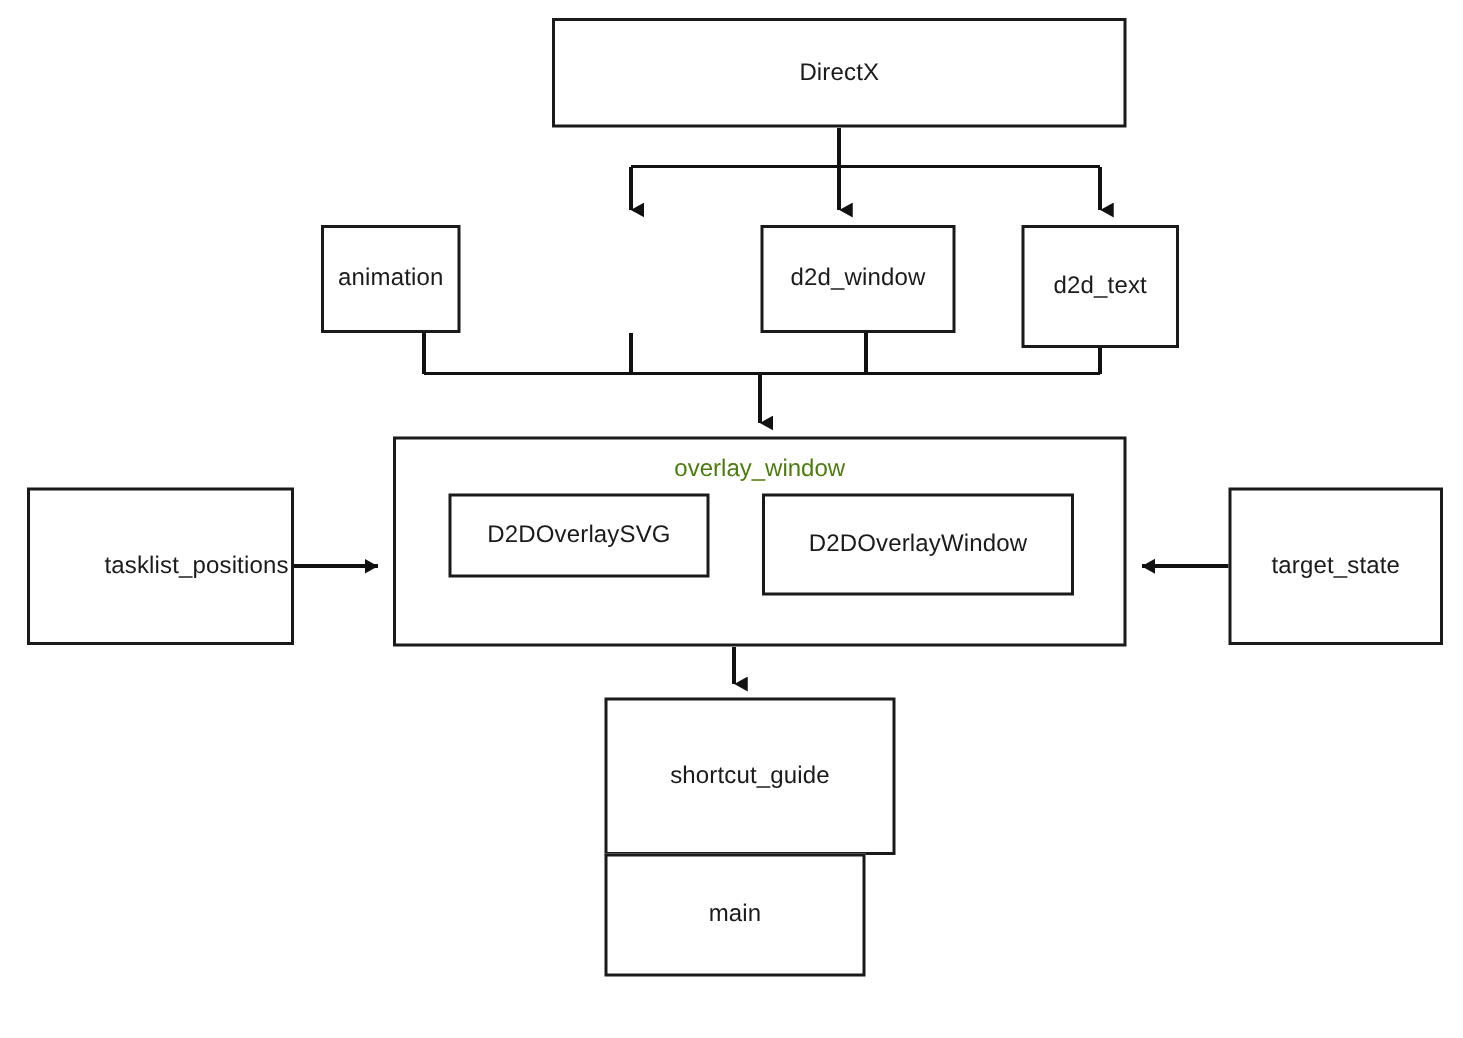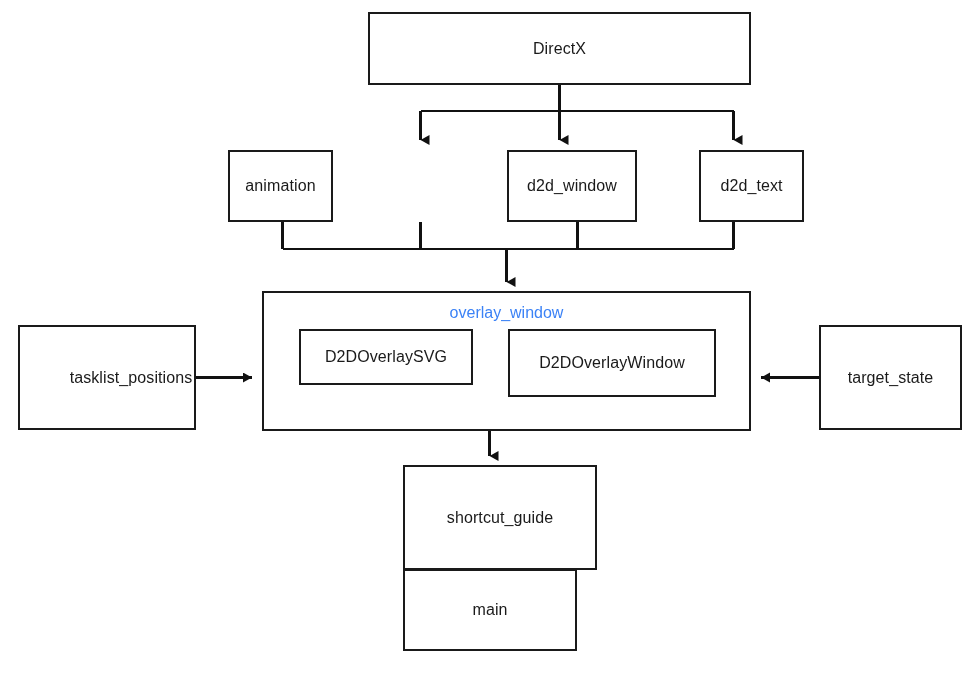--- a/index.html
+++ b/index.html
@@ -44,21 +44,21 @@
     border: 2px solid #1a1a1a;
     background: #ffffff;
     z-index: 1;
   }
   .group-label {
     position: absolute;
     top: 10px;
     left: 0;
     width: 100%;
     text-align: center;
-    color: #3b82f6;
+    color: #4d7c0f;
     font-size: 16px;
     line-height: 1.2;
   }
 </style>
 </head>
 <body>
 
 <div id="canvas">
 
   <svg id="edges" viewBox="0 0 975 692" width="975" height="692" xmlns="http://www.w3.org/2000/svg">
@@ -94,30 +94,30 @@
       <path d="M 489.5 431 L 489.5 456" marker-end="url(#arrow-down)"></path>
 
       <path d="M 489.5 570 L 489.5 592" marker-end="url(#arrow-down)"></path>
     </g>
   </svg>
 
   <div class="node" style="left:368px; top:12px; width:383px; height:73px;">
     <span>DirectX</span>
   </div>
 
-  <div class="node" style="left:228px; top:150px; width:105px; height:72px;">
+  <div class="node" style="left:214px; top:150px; width:93px; height:72px;">
     <span>animation</span>
   </div>
 
 
   <div class="node" style="left:507px; top:150px; width:130px; height:72px;text-align:center;">
     <span>d2d_window</span>
   </div>
 
-  <div class="node" style="left:681px; top:150px; width:105px; height:72px;margin-left:18px;">
+  <div class="node" style="left:681px; top:150px; width:105px; height:82px;">
     <span>d2d_text</span>
   </div>
 
   <div class="group" style="left:262px; top:291px; width:489px; height:140px;">
     <div class="group-label">overlay_window</div>
   </div>
 
   <div class="node" style="left:299px; top:329px; width:174px; height:56px;">
     <span>D2DOverlaySVG</span>
   </div>

